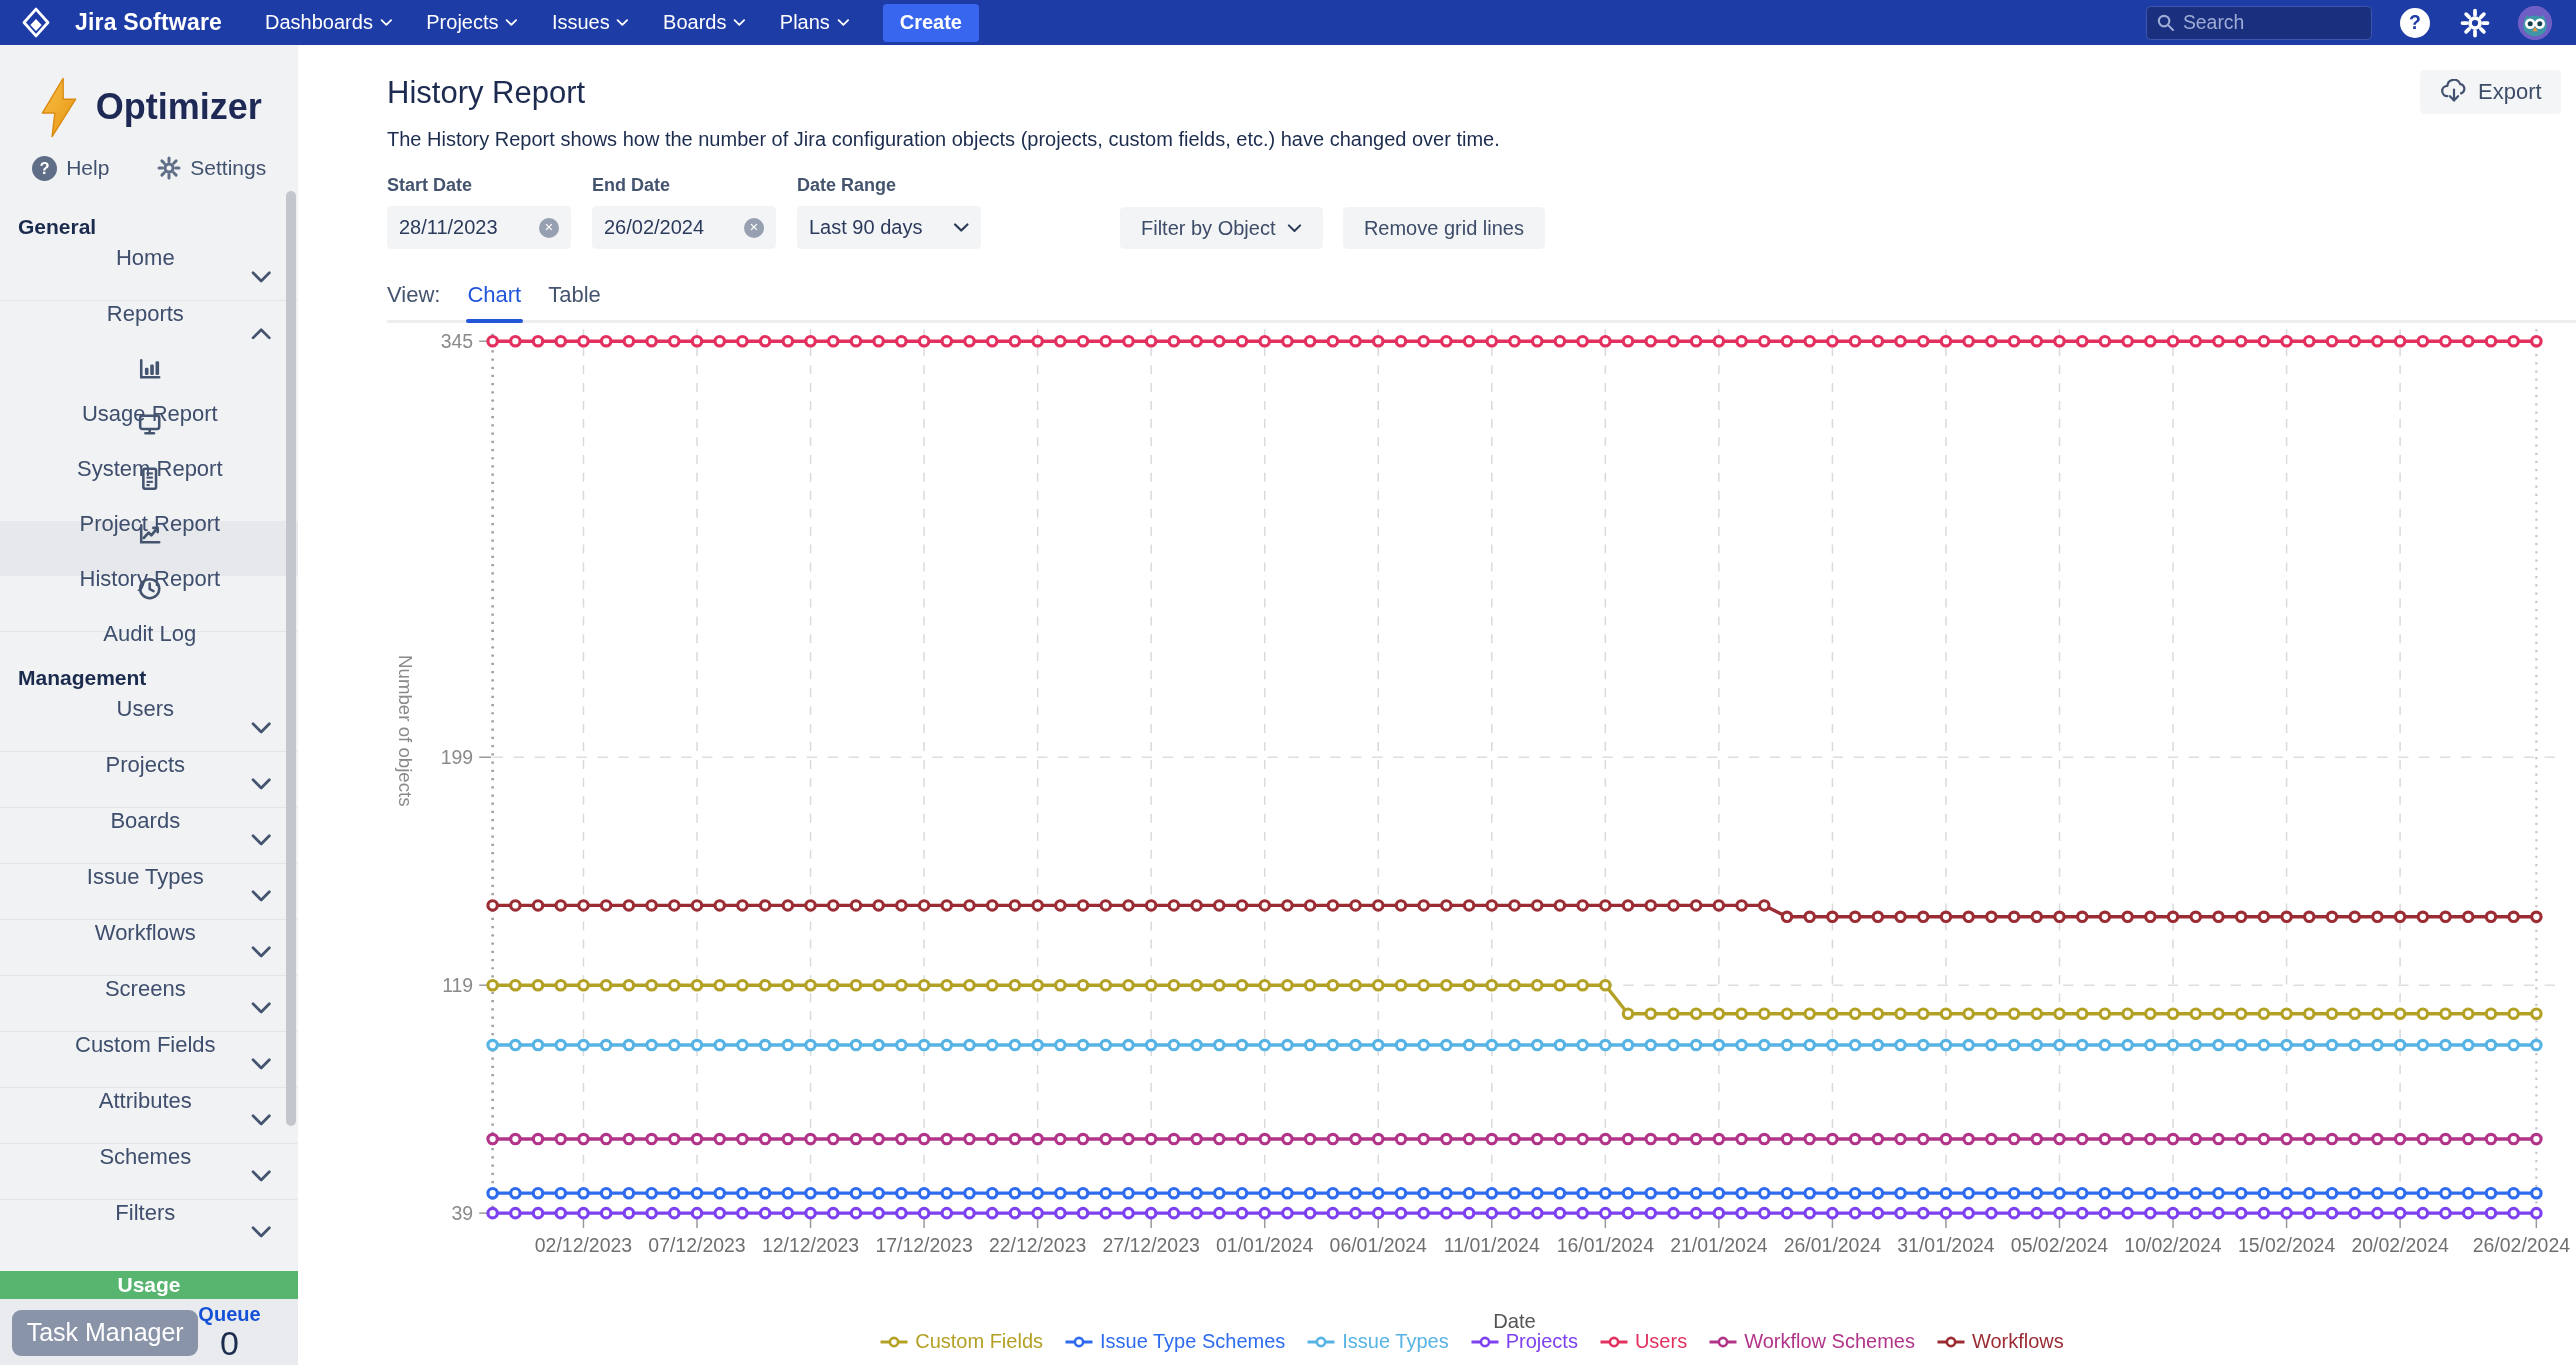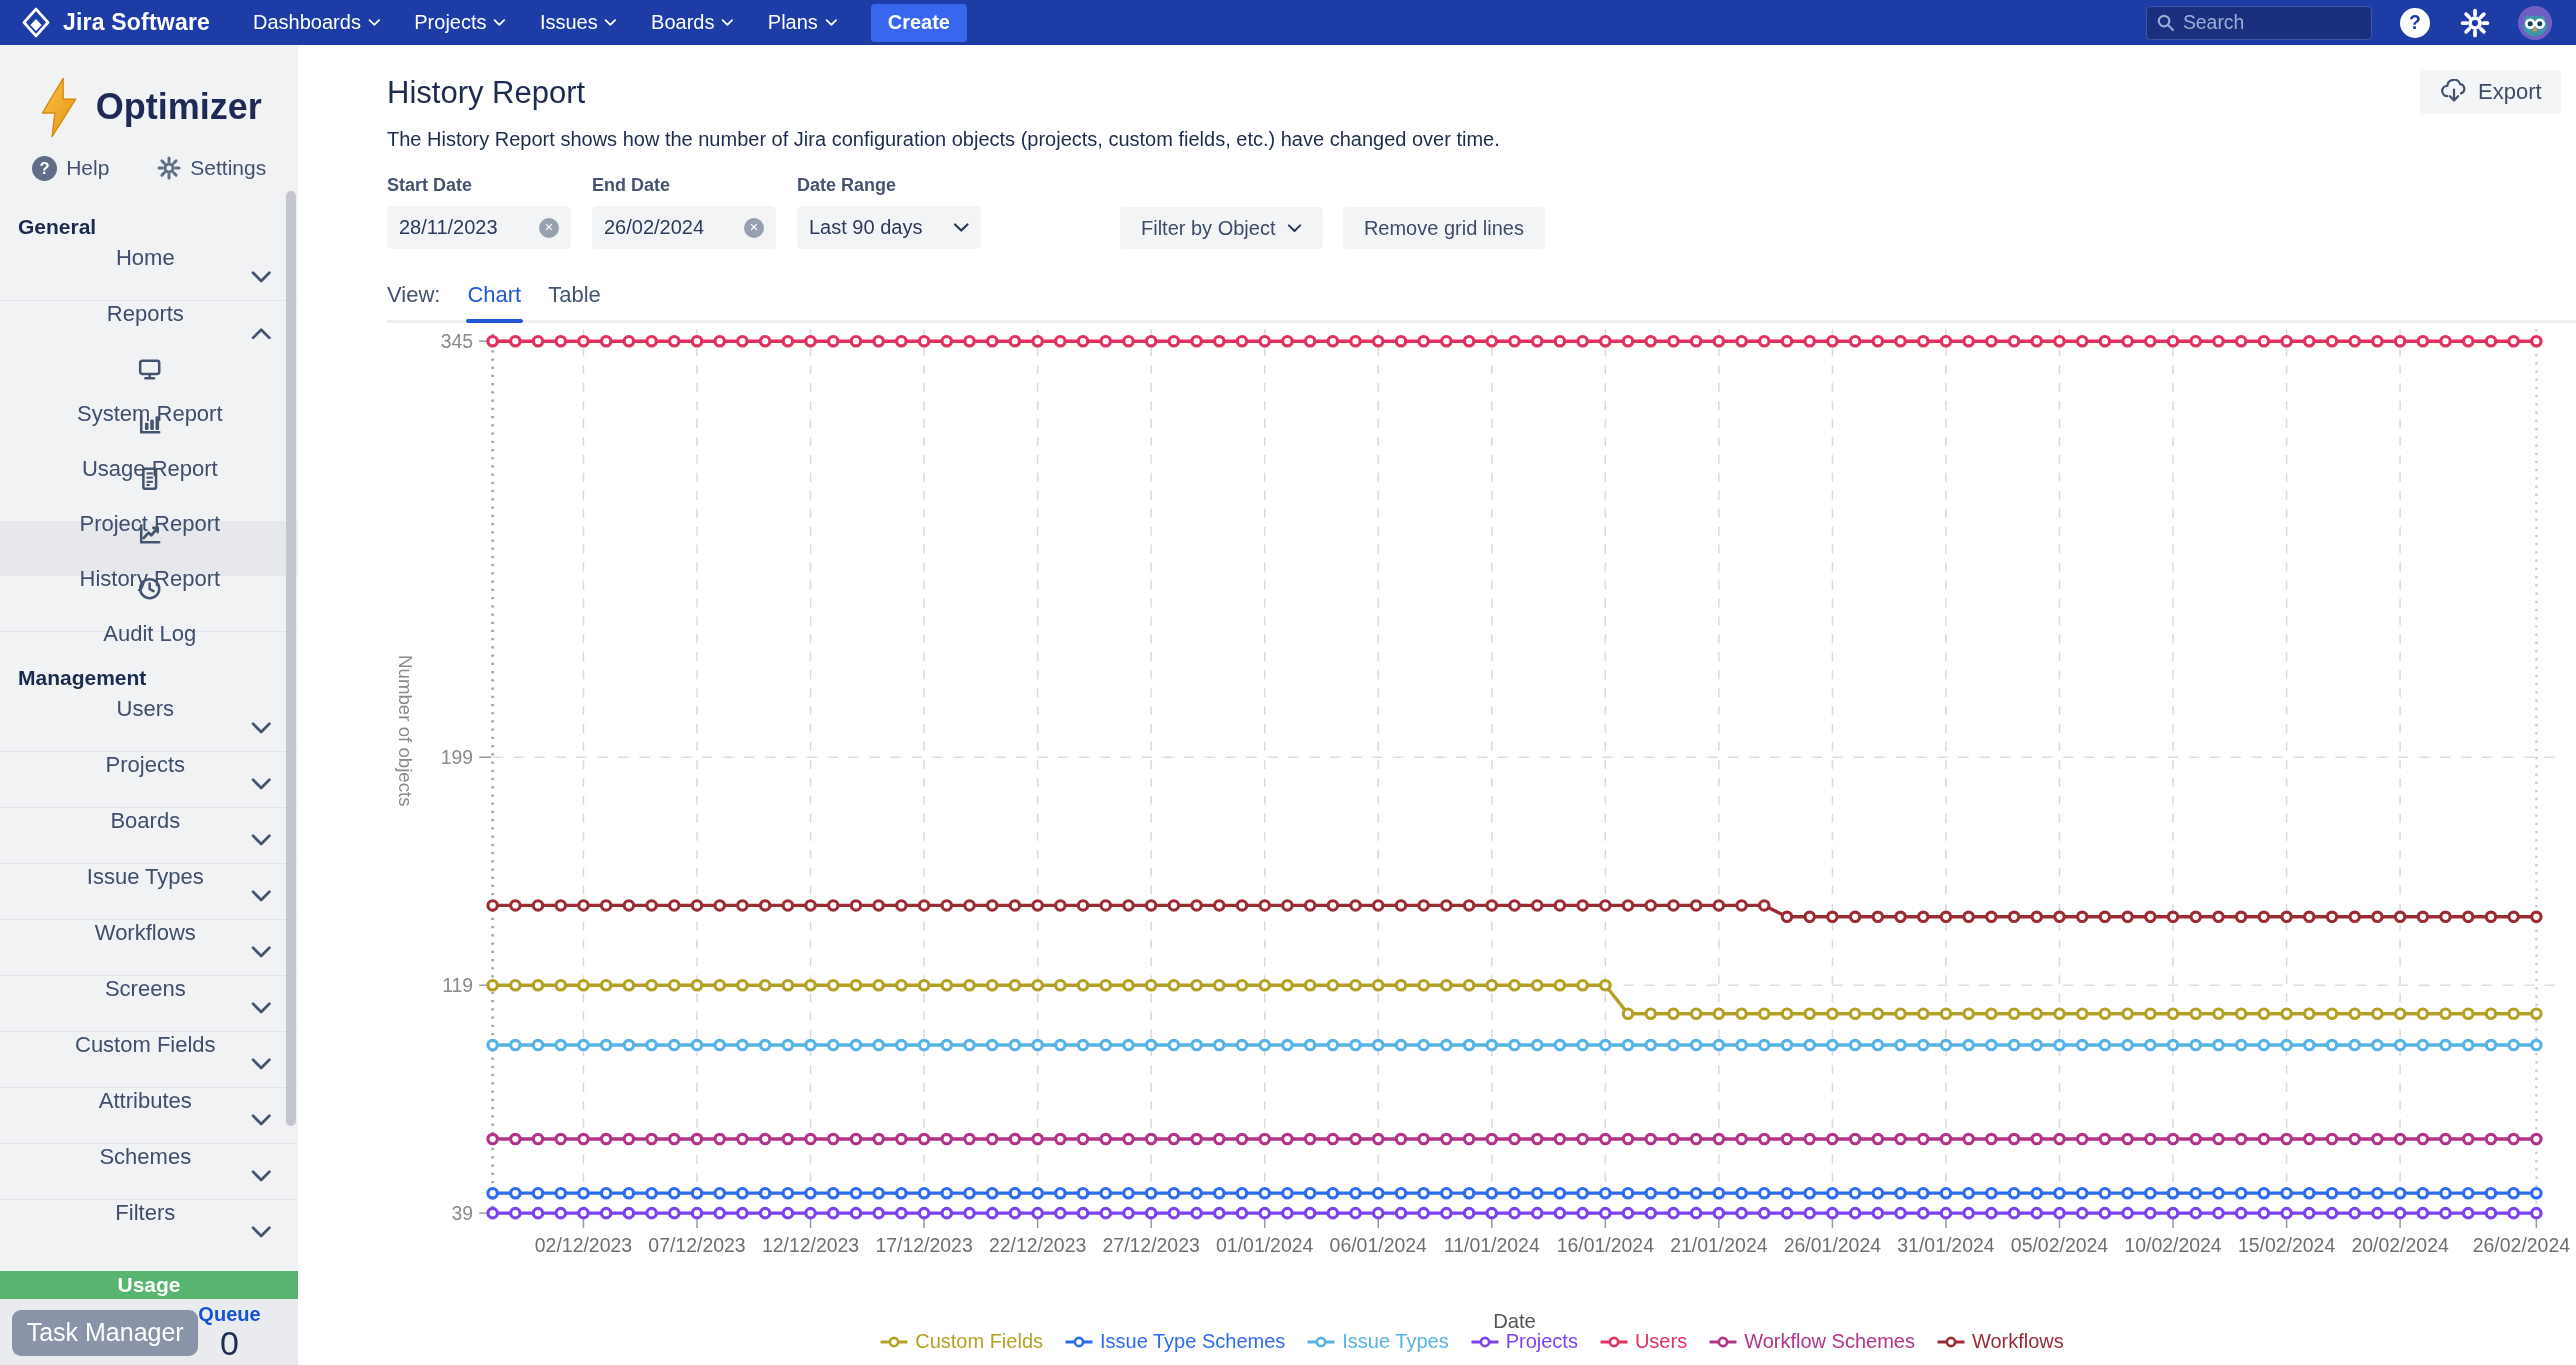--- a/index.html
+++ b/index.html
@@ -2,21 +2,21 @@
 <html style="font-size:12px"><head>
 <meta charset="utf-8">
 <style>
   * { margin:0; padding:0; box-sizing:border-box; }
   html,body { width:2576px; height:1366px; overflow:hidden; background:#fff;
     font-family:"Liberation Sans", sans-serif; }
 
   
   .topnav { position:absolute; left:0; top:0; width:2576px; height:45px;
     background:#1e3ca6; display:flex; align-items:center; padding:0 18px 0 21px; }
-  .brand { display:flex; align-items:center; gap:12px; color:#fff;
+  .brand { display:flex; align-items:center; gap:24px; color:#fff;
     font-size:23px; font-weight:700; letter-spacing:0.2px; }
   .navmenu { display:flex; align-items:center; gap:34px; margin-left:43px; }
   .navitem { display:flex; align-items:center; gap:6.7px; color:#fff;
     font-size:20px; font-weight:500; cursor:pointer; }
   .create-btn { margin-left:34px; background:#3866ef; color:#fff; font-size:20px;
     font-weight:600; padding:7.5px 16.5px; border-radius:3.7px; border:none; cursor:pointer; }
   .nav-right { margin-left:auto; display:flex; align-items:center; }
   .search-box { width:226px; height:34px; background:#1a2f7d; border:1.5px solid #3d55aa;
     border-radius:4.5px; display:flex; align-items:center; padding:0 9px; gap:7.5px; }
   .search-box input { background:transparent; border:none; outline:none; color:#dfe6ff;
@@ -223,37 +223,37 @@
       <div class="sdivider"></div>
       <div class="srow">
         <span class="lbl">Reports</span>
         <svg class="chev" width="22.4" height="12.7" viewBox="0 0 24 14" style="transform:rotate(180deg);">
           <path d="M3 2 L12 11 L21 2" fill="none" stroke="#44546f" stroke-width="3" stroke-linecap="round" stroke-linejoin="round"></path>
         </svg>
       </div>
       <div class="srow sub">
         <span class="icon">
           <svg width="25.4" height="25.4" viewBox="0 0 24 24">
-            <rect x="3" y="4.5" width="18" height="12.5" rx="2" fill="none" stroke="#44546f" stroke-width="2.4"></rect>
-            <line x1="12" y1="17" x2="12" y2="20" stroke="#44546f" stroke-width="2.4"></line>
-            <line x1="8" y1="21" x2="16" y2="21" stroke="#44546f" stroke-width="2.4" stroke-linecap="round"></line>
-          </svg>
-        </span>
-        <span class="lbl">System Report</span>
-      </div>
-      <div class="srow sub">
-        <span class="icon">
-          <svg width="25.4" height="25.4" viewBox="0 0 24 24">
             <path d="M4 4v16h17" fill="none" stroke="#44546f" stroke-width="2.4" stroke-linecap="round"></path>
             <rect x="7.5" y="11" width="3.4" height="7" rx="1.2" fill="#44546f"></rect>
             <rect x="12.5" y="8" width="3.4" height="10" rx="1.2" fill="#44546f"></rect>
             <rect x="17.5" y="5" width="3.4" height="13" rx="1.2" fill="#44546f"></rect>
           </svg>
         </span>
         <span class="lbl">Usage Report</span>
+      </div>
+      <div class="srow sub">
+        <span class="icon">
+          <svg width="25.4" height="25.4" viewBox="0 0 24 24">
+            <rect x="3" y="4.5" width="18" height="12.5" rx="2" fill="none" stroke="#44546f" stroke-width="2.4"></rect>
+            <line x1="12" y1="17" x2="12" y2="20" stroke="#44546f" stroke-width="2.4"></line>
+            <line x1="8" y1="21" x2="16" y2="21" stroke="#44546f" stroke-width="2.4" stroke-linecap="round"></line>
+          </svg>
+        </span>
+        <span class="lbl">System Report</span>
       </div>
       <div class="srow sub">
         <span class="icon">
           <svg width="25.4" height="25.4" viewBox="0 0 24 24">
             <rect x="6" y="2.5" width="12" height="19" rx="1.6" fill="none" stroke="#44546f" stroke-width="2.4"></rect>
             <line x1="9" y1="7" x2="15" y2="7" stroke="#44546f" stroke-width="2"></line>
             <line x1="9" y1="11" x2="15" y2="11" stroke="#44546f" stroke-width="2"></line>
             <line x1="9" y1="15" x2="15" y2="15" stroke="#44546f" stroke-width="2"></line>
             <line x1="9" y1="18" x2="12" y2="18" stroke="#44546f" stroke-width="2"></line>
           </svg>

